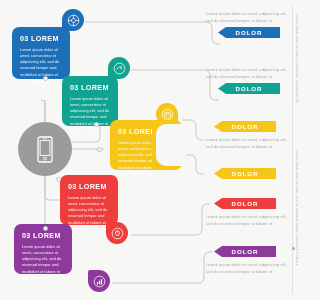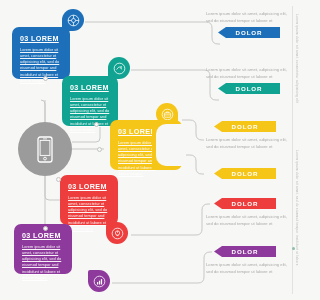--- a/index.html
+++ b/index.html
@@ -23,21 +23,20 @@
     display:flex; align-items:center; justify-content:center;
   }
   .hub svg { display:block; }
 
   
   .card {
     position:absolute;
     border-radius:7px;
     color:#fff;
     padding:7px 6px 8px 8px;
-    text-decoration:underline;
   }
   .card .ttl {
     font-size:7.2px; font-weight:bold; letter-spacing:.35px;
     margin-bottom:3.5px; white-space:nowrap;
   }
   .card .body {
     font-size:3.9px; line-height:1.62; opacity:.93;
     letter-spacing:.05px;
   }
 

